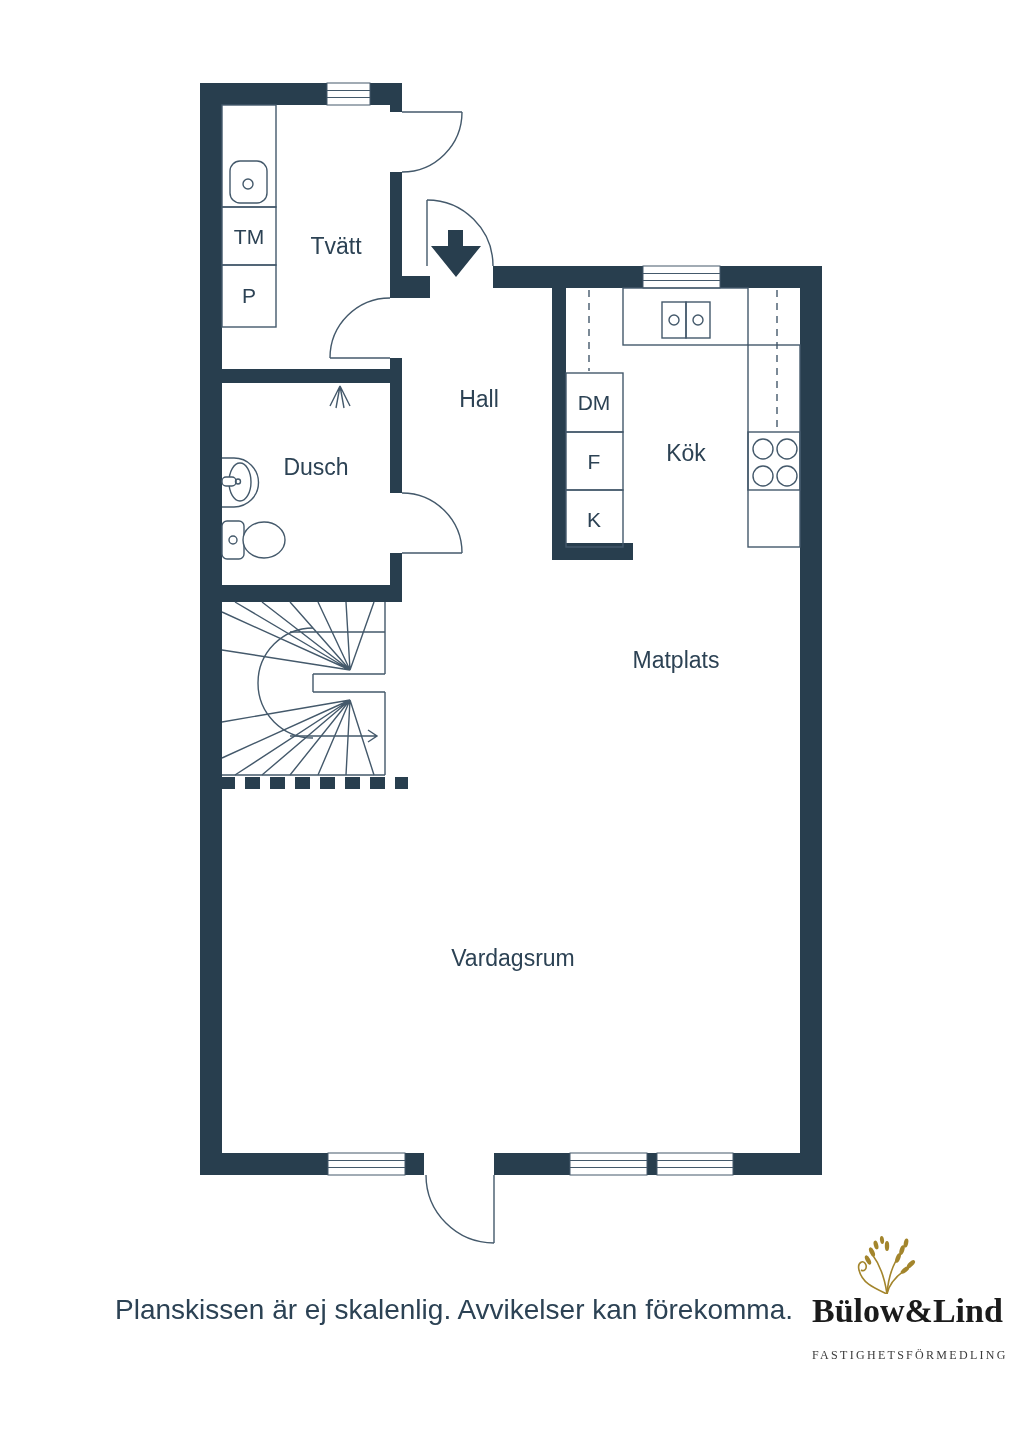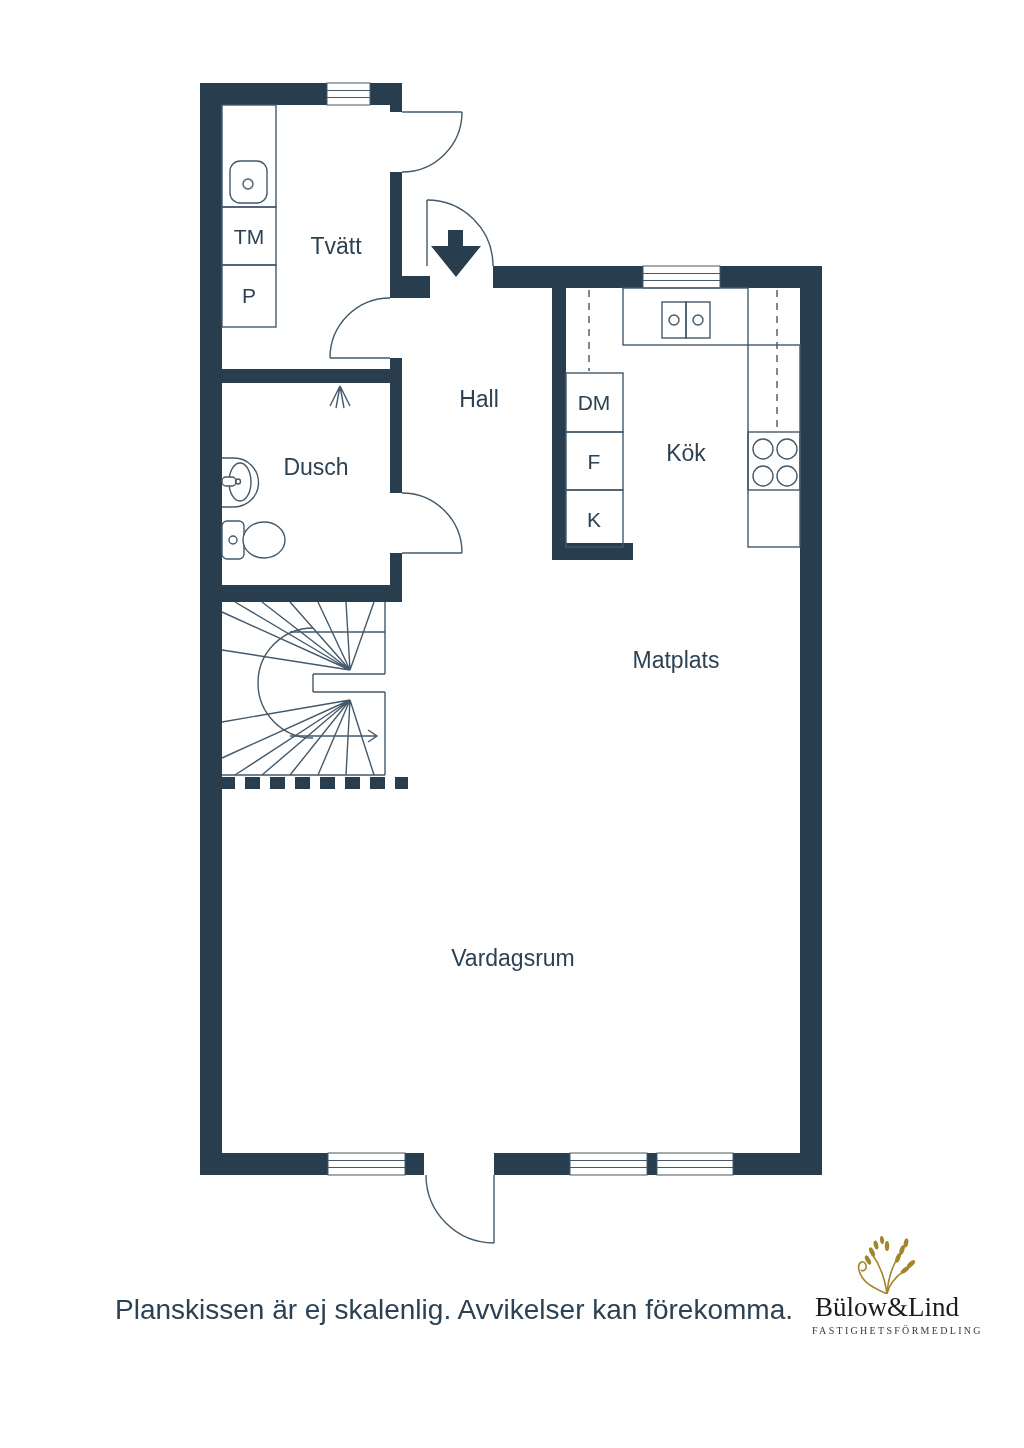--- a/index.html
+++ b/index.html
@@ -16,24 +16,24 @@
   .winline{stroke:var(--line);stroke-width:1.1;}
   .winbox{fill:#fff;stroke:var(--line);stroke-width:1;}
   .opening{fill:#fff;}
   .dash{stroke:var(--line);stroke-width:1.4;fill:none;stroke-dasharray:7 6;}
   .lbl{fill:var(--text);font-family:"Liberation Sans",sans-serif;font-size:23px;}
   .lbl-s{fill:var(--text);font-family:"Liberation Sans",sans-serif;font-size:21px;}
   .mid{text-anchor:middle;}
   .disclaimer{position:absolute;left:70px;top:1294px;font-size:28px;color:var(--text);
               white-space:nowrap;margin-left:45px;}
   .logo{position:absolute;left:812px;top:1236px;width:150px;text-align:center;}
-  .logo-name{font-family:"Liberation Serif",serif;font-size:27px;color:var(--logo-text);
-             line-height:1.0;margin-top:-4px;}
-  .logo-tagline{font-family:"Liberation Serif",serif;font-size:10px;letter-spacing:2.3px;
-                color:#3a3a3a;margin-top:4px;white-space:nowrap;}
+  .logo-name{font-family:"Liberation Serif",serif;font-size:34px;color:var(--logo-text);
+             line-height:1.0;margin-top:-4px;font-weight:bold;}
+  .logo-tagline{font-family:"Liberation Serif",serif;font-size:12px;letter-spacing:2.3px;
+                color:#3a3a3a;margin-top:20px;white-space:nowrap;}
 </style>
 </head>
 <body>
 
 <div class="canvas">
 
 <svg class="plan-svg" width="1024" height="1448" viewBox="0 0 1024 1448">
 
   <g>
     <rect class="wall" x="200" y="83" width="22" height="1092"></rect>

